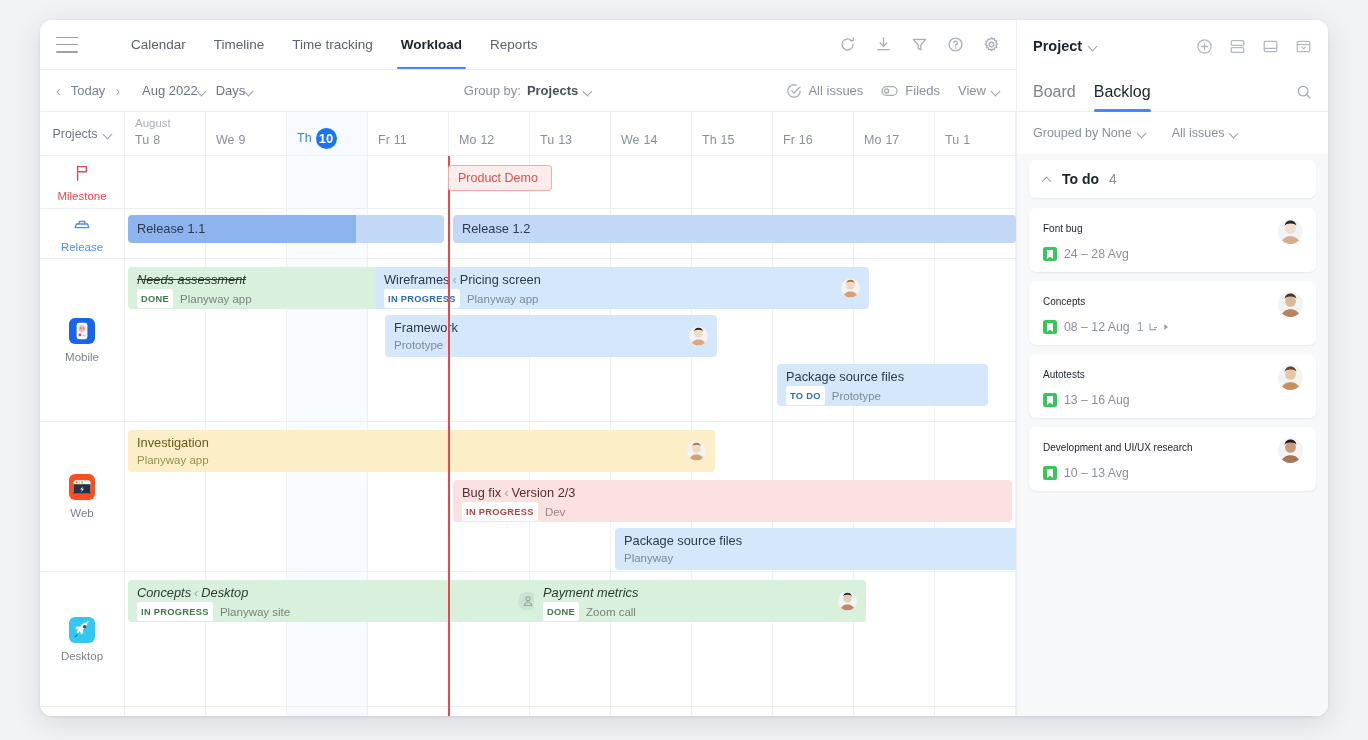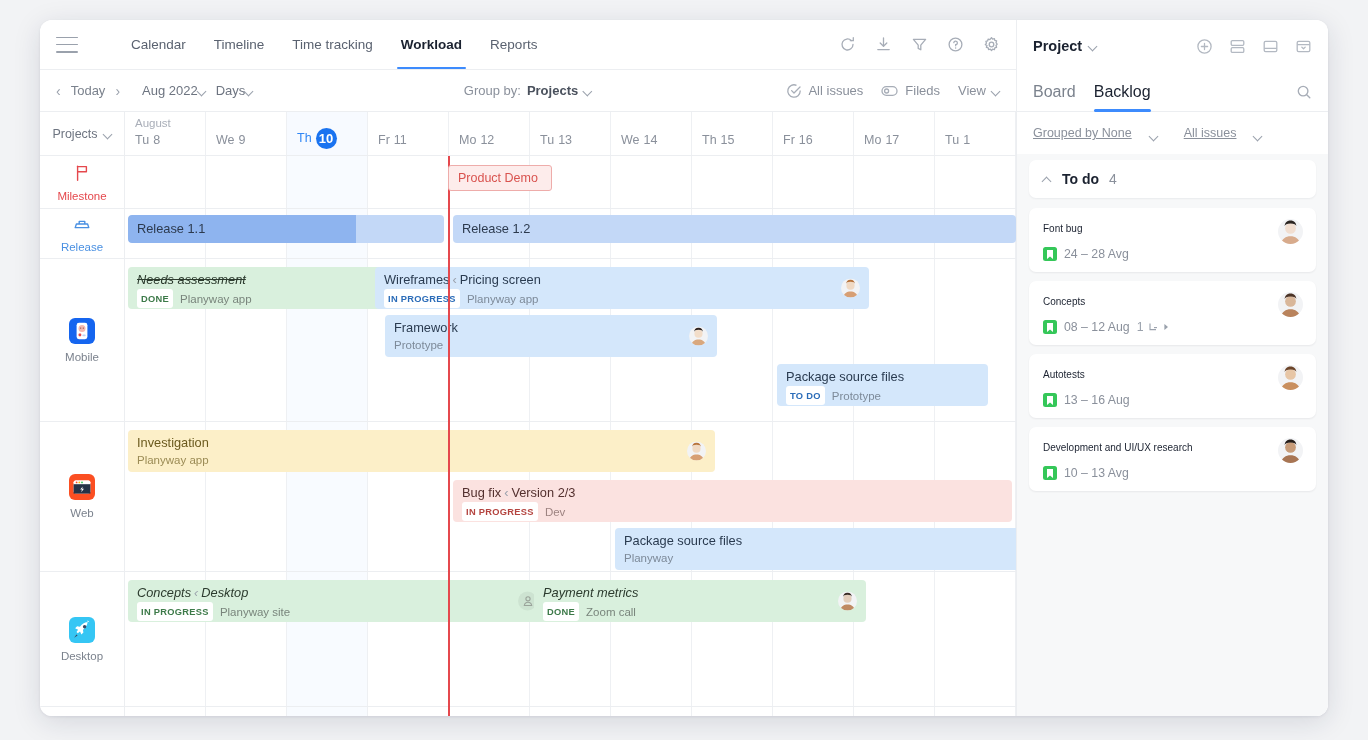--- a/index.html
+++ b/index.html
@@ -127,21 +127,21 @@
   .rtabs { height:40px; flex:0 0 40px; display:flex; align-items:center; padding:0 16px;
            border-bottom:1px solid #eceef1; position:relative; }
   .rtab { font-size:16px; color:#7b828d; margin-right:18px; height:40px; display:flex;
           align-items:center; position:relative; cursor:pointer; }
   .rtab.active { color:#1b2230; }
   .rtab.active::after { content:""; position:absolute; left:0; right:0; bottom:0; height:2.5px;
                         background:#3d8bfd; border-radius:2px; }
   .rtabs .search { margin-left:auto; color:#a7adb7; cursor:pointer; display:flex; }
   .rfilters { height:42px; flex:0 0 42px; display:flex; align-items:center; gap:26px;
               padding:0 16px; font-size:12.5px; color:#8a909b; }
-  .rfilters .f { display:flex; align-items:flex-end; gap:18px; cursor:pointer;text-decoration:underline; }
+  .rfilters .f { display:flex; align-items:center; gap:6px; cursor:pointer; }
   .rbody { flex:1; background:#f7f8f9; padding:6px 12px 12px; overflow:hidden; }
   .group { background:#fff; border-radius:7px; height:38px; display:flex; align-items:center;
            gap:10px; padding:0 14px; margin-bottom:10px; cursor:pointer;
            box-shadow:0 1px 2px rgba(22,30,45,.06); }
   .group .ttl { font-size:14px; font-weight:700; color:#1b2230; }
   .group .cnt { font-size:14px; color:#8a909b; }
   .chevup { width:9px; height:9px; position:relative; }
   .chevup::after { content:""; position:absolute; left:0; top:3px; width:6px; height:6px;
       border-left:1.4px solid #9aa1ac; border-top:1.4px solid #9aa1ac; transform: rotate(45deg); }
   .card { background:#fff; border-radius:7px; padding:12px 14px 11px; margin-bottom:9px;

